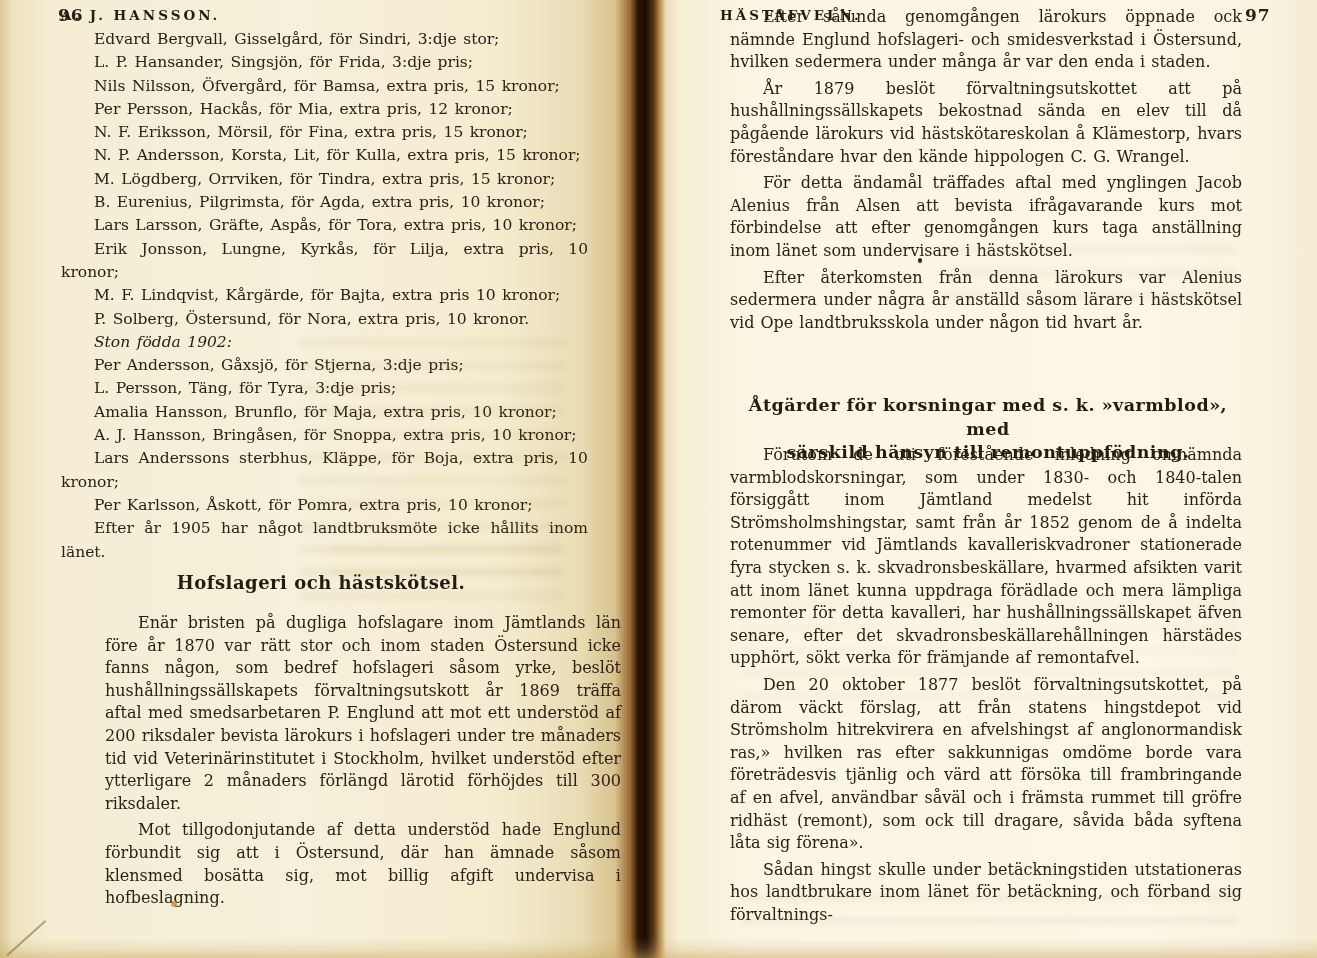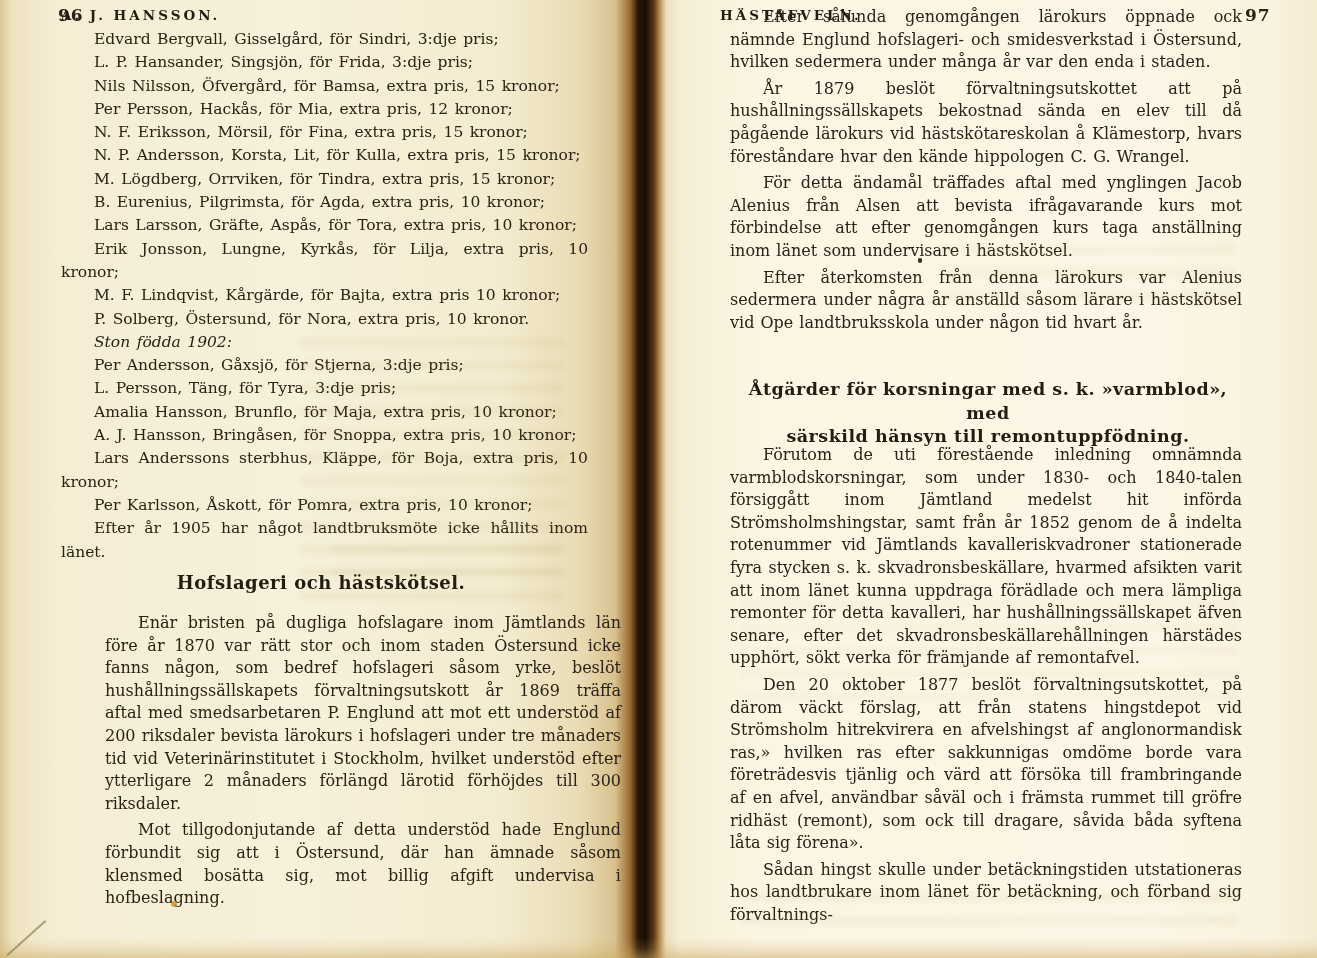--- a/index.html
+++ b/index.html
@@ -43,21 +43,21 @@
   }
   .page-left .section-head{top:572px;}
 
   .body-block{position:absolute;left:45px;width:516px;
     font-size:16px;line-height:22.6px;word-spacing:.06em;margin-left:44px;}
   .page-left .body-block{top:612px;}
   .para{margin:0 0 4px 0;text-indent:33px;text-align:justify;}
 
   .page-right .group1{position:absolute;left:70px;top:6px;width:512px;
     font-size:16px;line-height:22.6px;word-spacing:.06em;}
-  .page-right .section-head{top:378px;left:68px;width:520px;line-height:23.5px;font-size:17.5px;}
+  .page-right .section-head{top:394px;left:68px;width:520px;line-height:23.5px;font-size:17.5px;}
   .page-right .group2{position:absolute;left:70px;top:444px;width:512px;
     font-size:16px;line-height:22.6px;word-spacing:.06em;}
 
   
   .ghost{position:absolute;pointer-events:none;filter:blur(2px);
     background:repeating-linear-gradient(180deg, rgba(148,136,58,.12) 0px, rgba(148,136,58,.12) 9px, rgba(0,0,0,0) 9px, rgba(0,0,0,0) 23px);}
   .g1{left:300px;top:338px;width:265px;height:270px;opacity:.55;}
   .g2{left:330px;top:545px;width:230px;height:30px;opacity:.5;}
   .g3{left:940px;top:245px;width:295px;height:58px;opacity:.5;}
   .g4{left:742px;top:600px;width:495px;height:115px;opacity:.3;}
@@ -75,21 +75,21 @@
 
 <div class="scan">
 
   <div class="page page-left">
     <div class="running-head">
       <span class="pagenum pl">96</span>
       <span class="head-title">A. J. HANSSON.</span>
     </div>
 
     <div class="list-block">
-      <div class="entry">Edvard Bergvall, Gisselgård, för Sindri, 3:dje pris;</div>
+      <div class="entry">Edvard Bergvall, Gisselgård, för Sindri, 3:dje stor;</div>
       <div class="entry">L. P. Hansander, Singsjön, för Frida, 3:dje pris;</div>
       <div class="entry">Nils Nilsson, Öfvergård, för Bamsa, extra pris, 15 kronor;</div>
       <div class="entry">Per Persson, Hackås, för Mia, extra pris, 12 kronor;</div>
       <div class="entry">N. F. Eriksson, Mörsil, för Fina, extra pris, 15 kronor;</div>
       <div class="entry">N. P. Andersson, Korsta, Lit, för Kulla, extra pris, 15 kronor;</div>
       <div class="entry">M. Lögdberg, Orrviken, för Tindra, extra pris, 15 kronor;</div>
       <div class="entry">B. Eurenius, Pilgrimsta, för Agda, extra pris, 10 kronor;</div>
       <div class="entry">Lars Larsson, Gräfte, Aspås, för Tora, extra pris, 10 kronor;</div>
       <div class="entry">Erik Jonsson, Lungne, Kyrkås, för Lilja, extra pris, 10 kronor;</div>
       <div class="entry">M. F. Lindqvist, Kårgärde, för Bajta, extra pris 10 kronor;</div>

